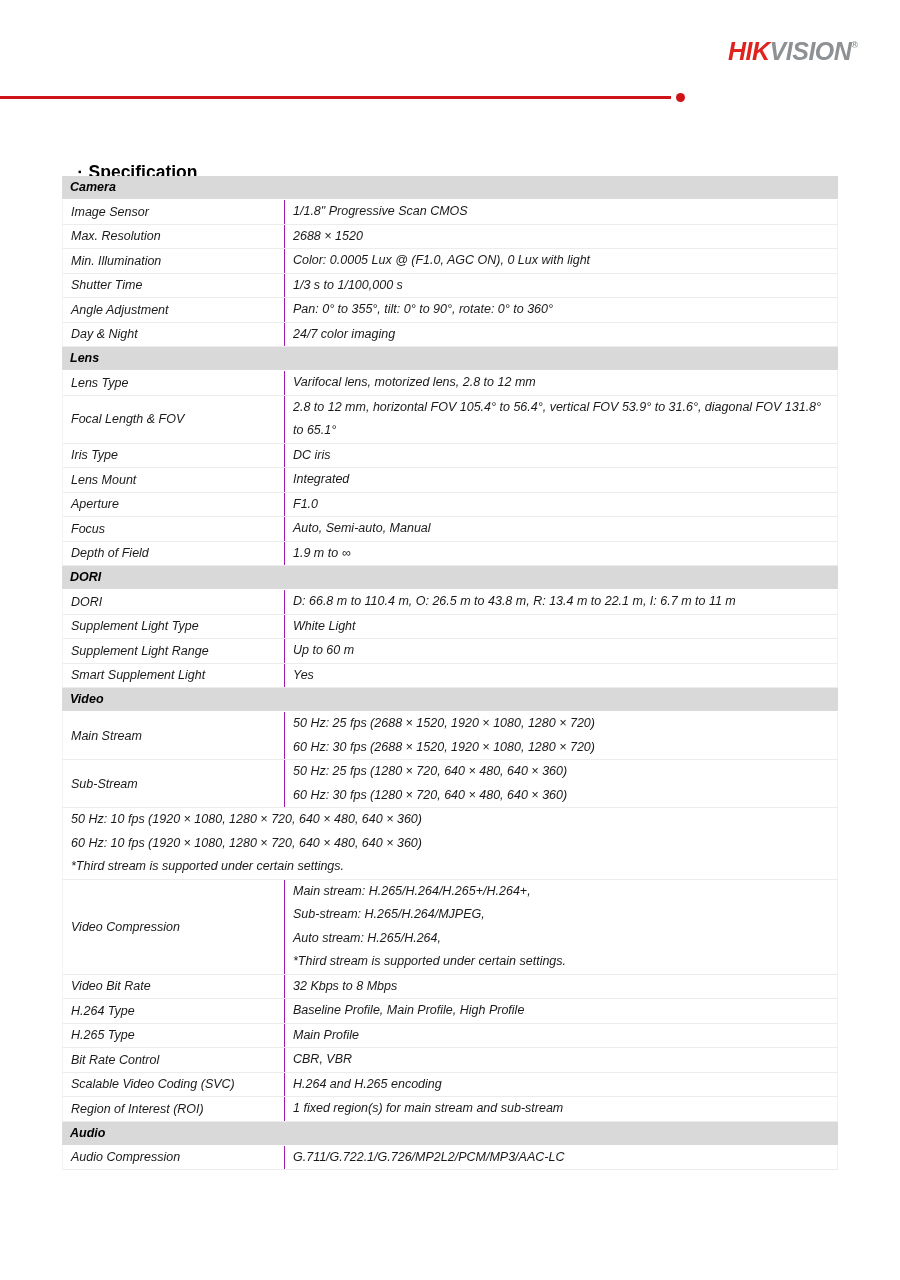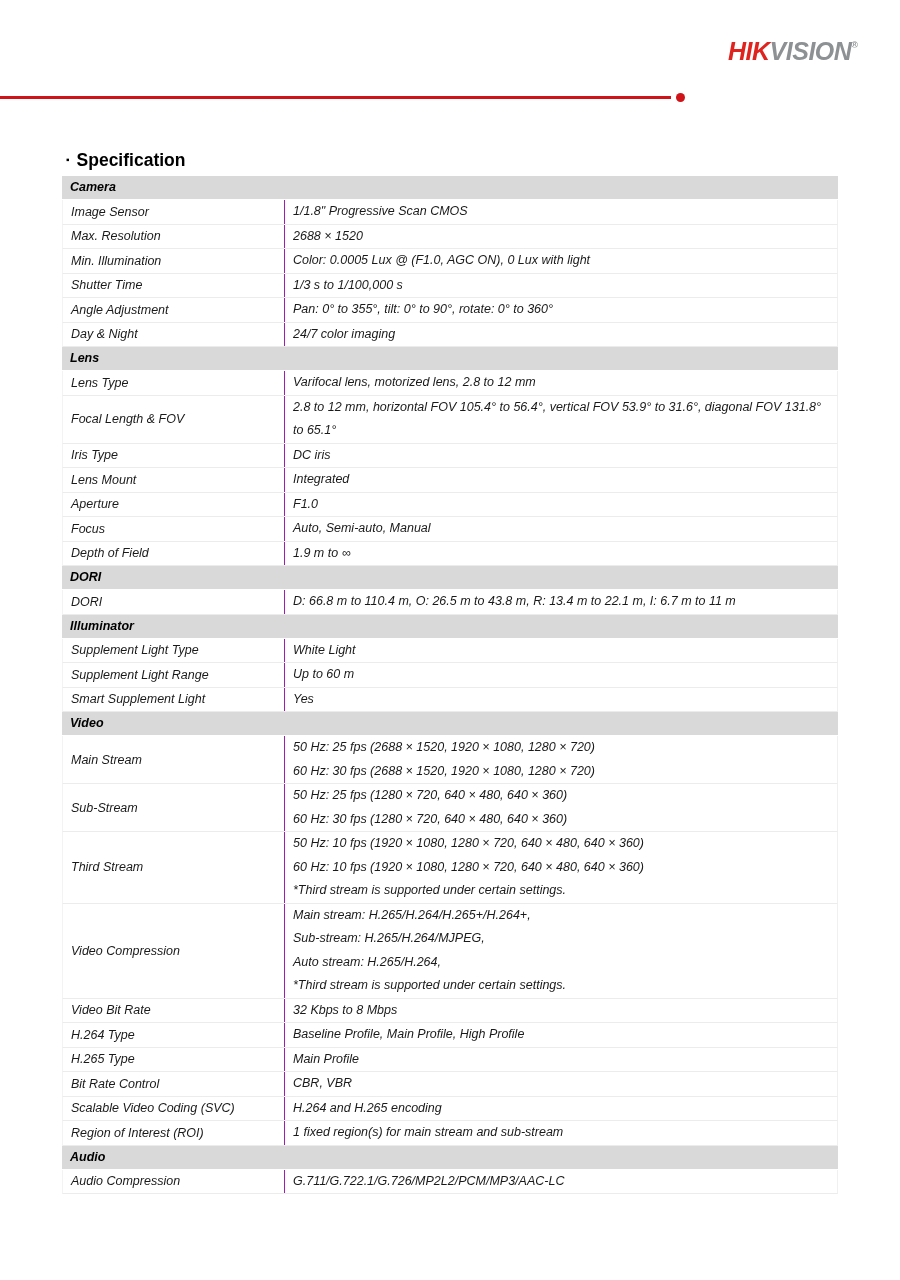--- a/index.html
+++ b/index.html
@@ -25,21 +25,21 @@
     position: absolute; top: 96px; left: 0;
     width: 671px; height: 3px; background: #d01318;
   }
   .red-dot {
     position: absolute; right: -14px; top: -3px;
     width: 9px; height: 9px; border-radius: 50%; background: #d01318;
   }
 
   
   .title {
-    position: absolute; top: 150px; left: 66px; margin: 0;
+    position: absolute; top: 150px; left: 66px; margin: 12px;
     font-size: 17.5px; font-weight: bold; color: #000;
   }
   .title .bullet { font-size: 10px; vertical-align: 3px; margin-right: 7px; }
 
   
   .spec-table {
     position: absolute; top: 176px; left: 62px; width: 776px;
     font-size: 12.5px;
     font-style: italic;
   }
@@ -171,21 +171,20 @@
           <div class="line">1.9 m to ∞</div>
         </div>
       </div>
       <div class="section-header">DORI</div>
       <div class="spec-row">
         <div class="label">DORI</div>
         <div class="value">
           <div class="line">D: 66.8 m to 110.4 m, O: 26.5 m to 43.8 m, R: 13.4 m to 22.1 m, I: 6.7 m to 11 m</div>
         </div>
       </div>
-      <div class="section-header">Illuminator</div>
       <div class="spec-row">
         <div class="label">Supplement Light Type</div>
         <div class="value">
           <div class="line">White Light</div>
         </div>
       </div>
       <div class="spec-row">
         <div class="label">Supplement Light Range</div>
         <div class="value">
           <div class="line">Up to 60 m</div>
@@ -206,21 +205,20 @@
         </div>
       </div>
       <div class="spec-row">
         <div class="label">Sub-Stream</div>
         <div class="value">
           <div class="line">50 Hz: 25 fps (1280 × 720, 640 × 480, 640 × 360)</div>
           <div class="line">60 Hz: 30 fps (1280 × 720, 640 × 480, 640 × 360)</div>
         </div>
       </div>
       <div class="spec-row">
-        <div class="label">Third Stream</div>
         <div class="value">
           <div class="line">50 Hz: 10 fps (1920 × 1080, 1280 × 720, 640 × 480, 640 × 360)</div>
           <div class="line">60 Hz: 10 fps (1920 × 1080, 1280 × 720, 640 × 480, 640 × 360)</div>
           <div class="line">*Third stream is supported under certain settings.</div>
         </div>
       </div>
       <div class="spec-row">
         <div class="label">Video Compression</div>
         <div class="value">
           <div class="line">Main stream: H.265/H.264/H.265+/H.264+,</div>

